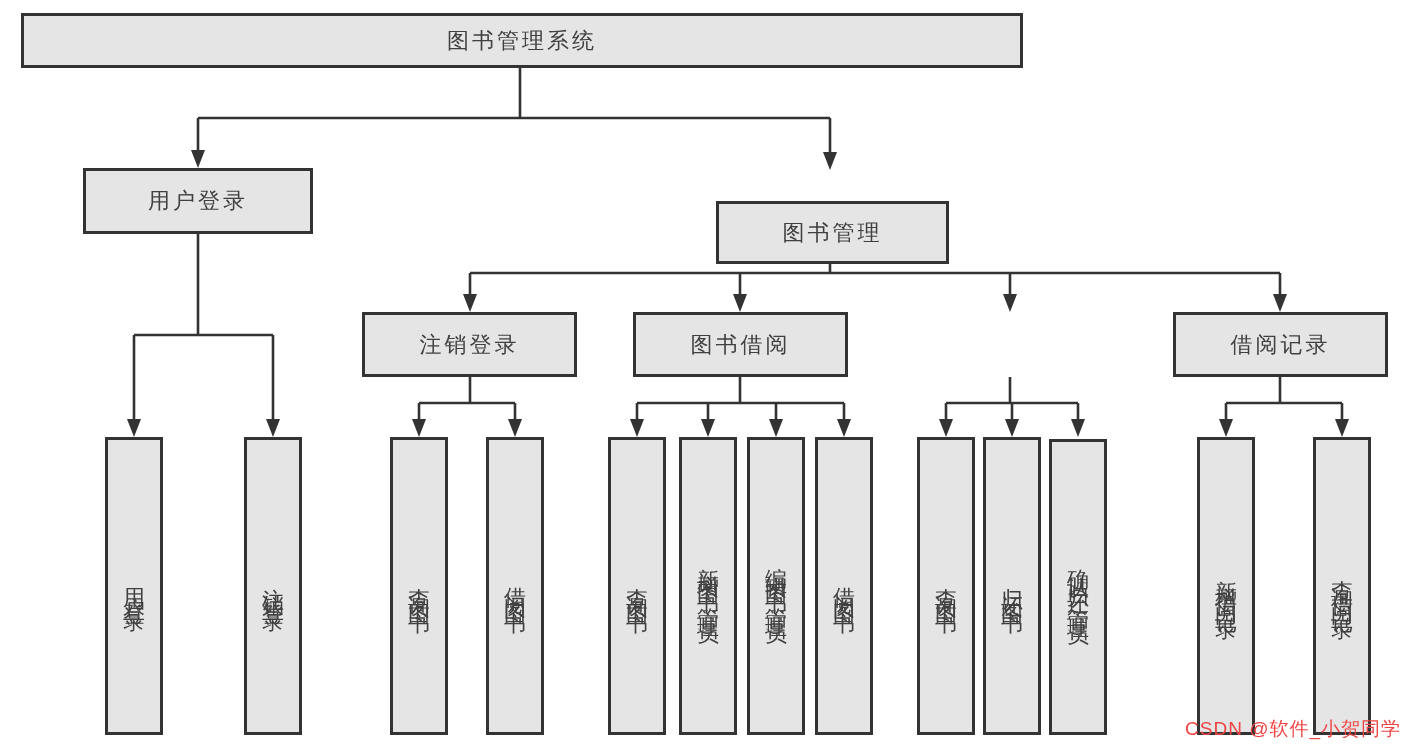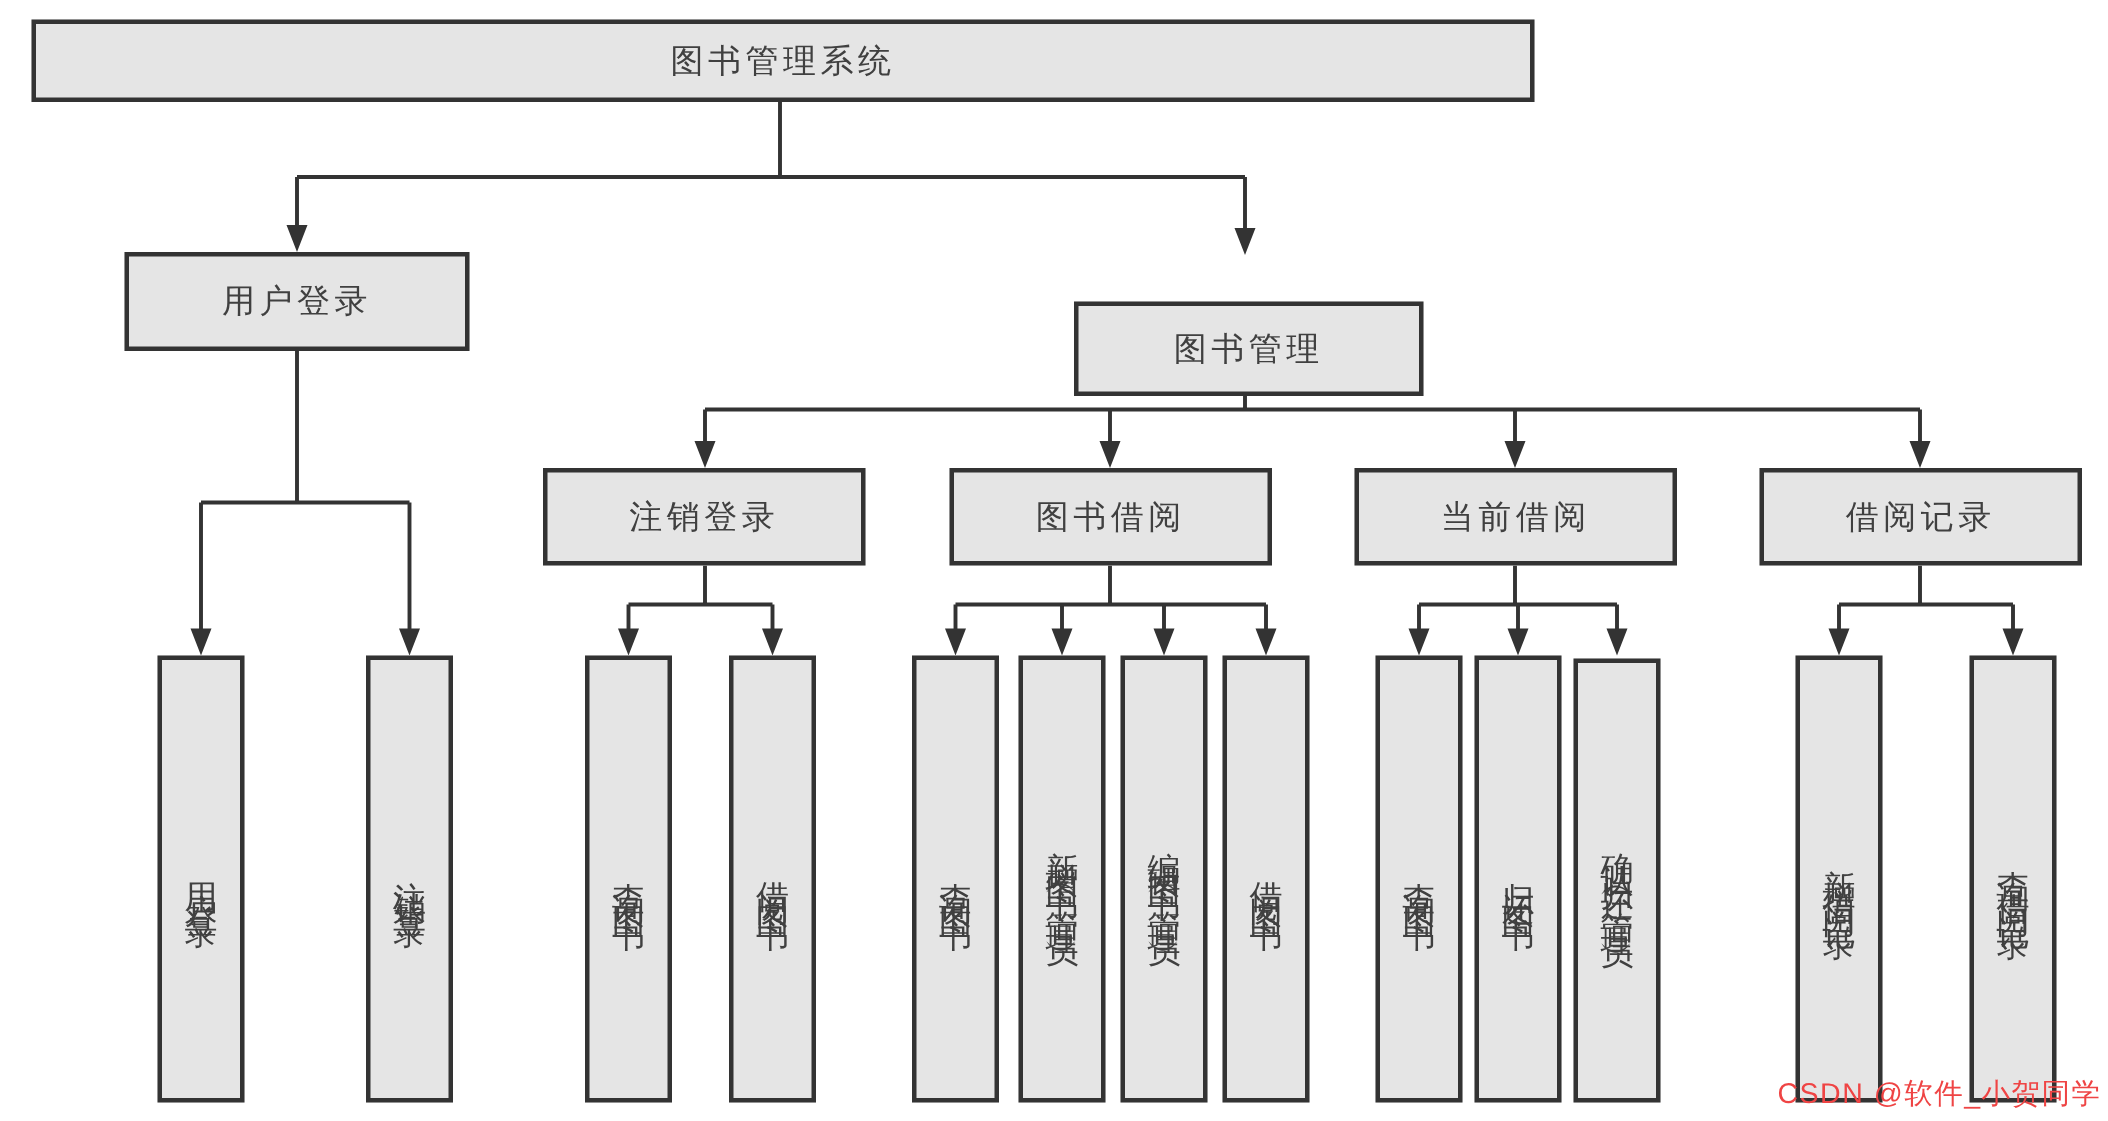--- a/index.html
+++ b/index.html
@@ -81,23 +81,20 @@
   <div class="node h-node" style="left:716px; top:170px; width:233px; height:63px;margin-top:31px;">
     <span>图书管理</span>
   </div>
 
   <div class="node h-node" style="left:362px; top:312px; width:215px; height:65px;">
     <span>注销登录</span>
   </div>
   <div class="node h-node" style="left:633px; top:312px; width:215px; height:65px;">
     <span>图书借阅</span>
   </div>
-  <div class="node h-node" style="left:903px; top:312px; width:215px; height:65px;">
-    <span>当前借阅</span>
-  </div>
   <div class="node h-node" style="left:1173px; top:312px; width:215px; height:65px;">
     <span>借阅记录</span>
   </div>
 
   <div class="node v-node" style="left:105px; top:437px; width:58px; height:298px;">
     <span class="v-text">用户登录</span>
   </div>
   <div class="node v-node" style="left:244px; top:437px; width:58px; height:298px;">
     <span class="v-text">注销登录</span>
   </div>

